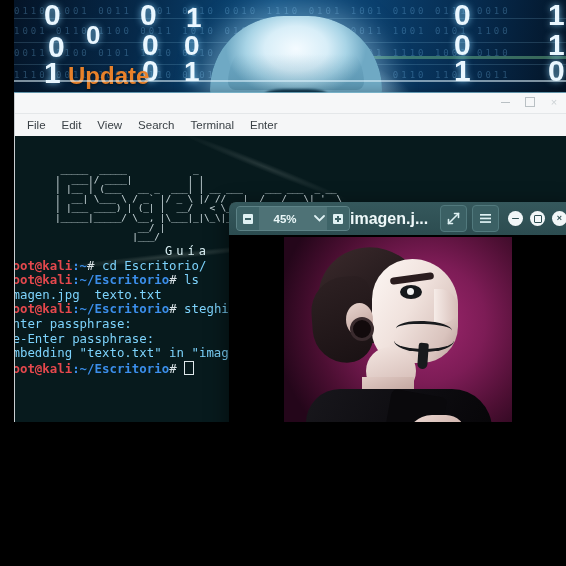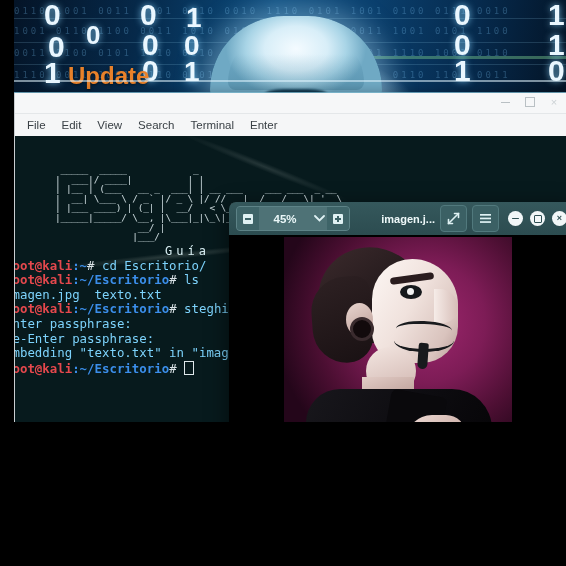--- a/index.html
+++ b/index.html
@@ -92,21 +92,21 @@
     background:linear-gradient(180deg,#35585c 0%,#2c4c50 100%);padding:0 7px;}
   .zoomgrp{display:flex;align-items:center;height:23px;border-radius:4px;overflow:hidden;
     background:#4e7276;border:1px solid #5d8387;}
   .zbtn{width:22px;height:23px;display:flex;align-items:center;justify-content:center;
     background:#3e6468;color:#dff1f3;font-size:11px;cursor:default;}
   .zbtn .sq{width:10px;height:10px;background:#dff1f3;border-radius:1px;position:relative;}
   .zbtn .sq:before{content:"";position:absolute;left:2px;top:4px;width:6px;height:2px;background:#3e6468;}
   .zbtn .sq.plus:after{content:"";position:absolute;left:4px;top:2px;width:2px;height:6px;background:#3e6468;}
   .zlevel{min-width:40px;text-align:center;font-size:11.5px;color:#eaf7f8;font-weight:700;padding:0 6px;}
   .chev{width:16px;text-align:center;color:#dff1f3;font-size:9px;}
-  .vtitle{flex:1;text-align:right;font-size:11px;color:#eef8f9;font-weight:700;}
+  .vtitle{flex:1;text-align:left;font-size:16px;color:#eef8f9;font-weight:700;}
   .ibtn{width:25px;height:25px;margin-left:5px;border-radius:4px;background:#3b6064;border:1px solid #51797d;
     display:flex;align-items:center;justify-content:center;color:#dff1f3;font-size:12px;cursor:default;}
   .ibtn svg{display:block;}
   .vwinbtns{display:flex;align-items:center;gap:7px;margin-left:9px;}
   .circbtn{width:15px;height:15px;border-radius:50%;background:#f2f7f8;color:#2e4f53;
     display:flex;align-items:center;justify-content:center;font-size:9px;font-weight:700;cursor:default;line-height:1;}
   .circbtn .bar{width:7px;height:1.6px;background:#2e4f53;border-radius:1px;}
   .circbtn .box{width:6px;height:6px;border:1.6px solid #2e4f53;border-radius:1px;}
   .viewer-canvas{position:relative;height:228px;background:#000;overflow:hidden;}
   .photo{position:absolute;left:55px;top:2px;width:228px;height:225px;overflow:hidden;

